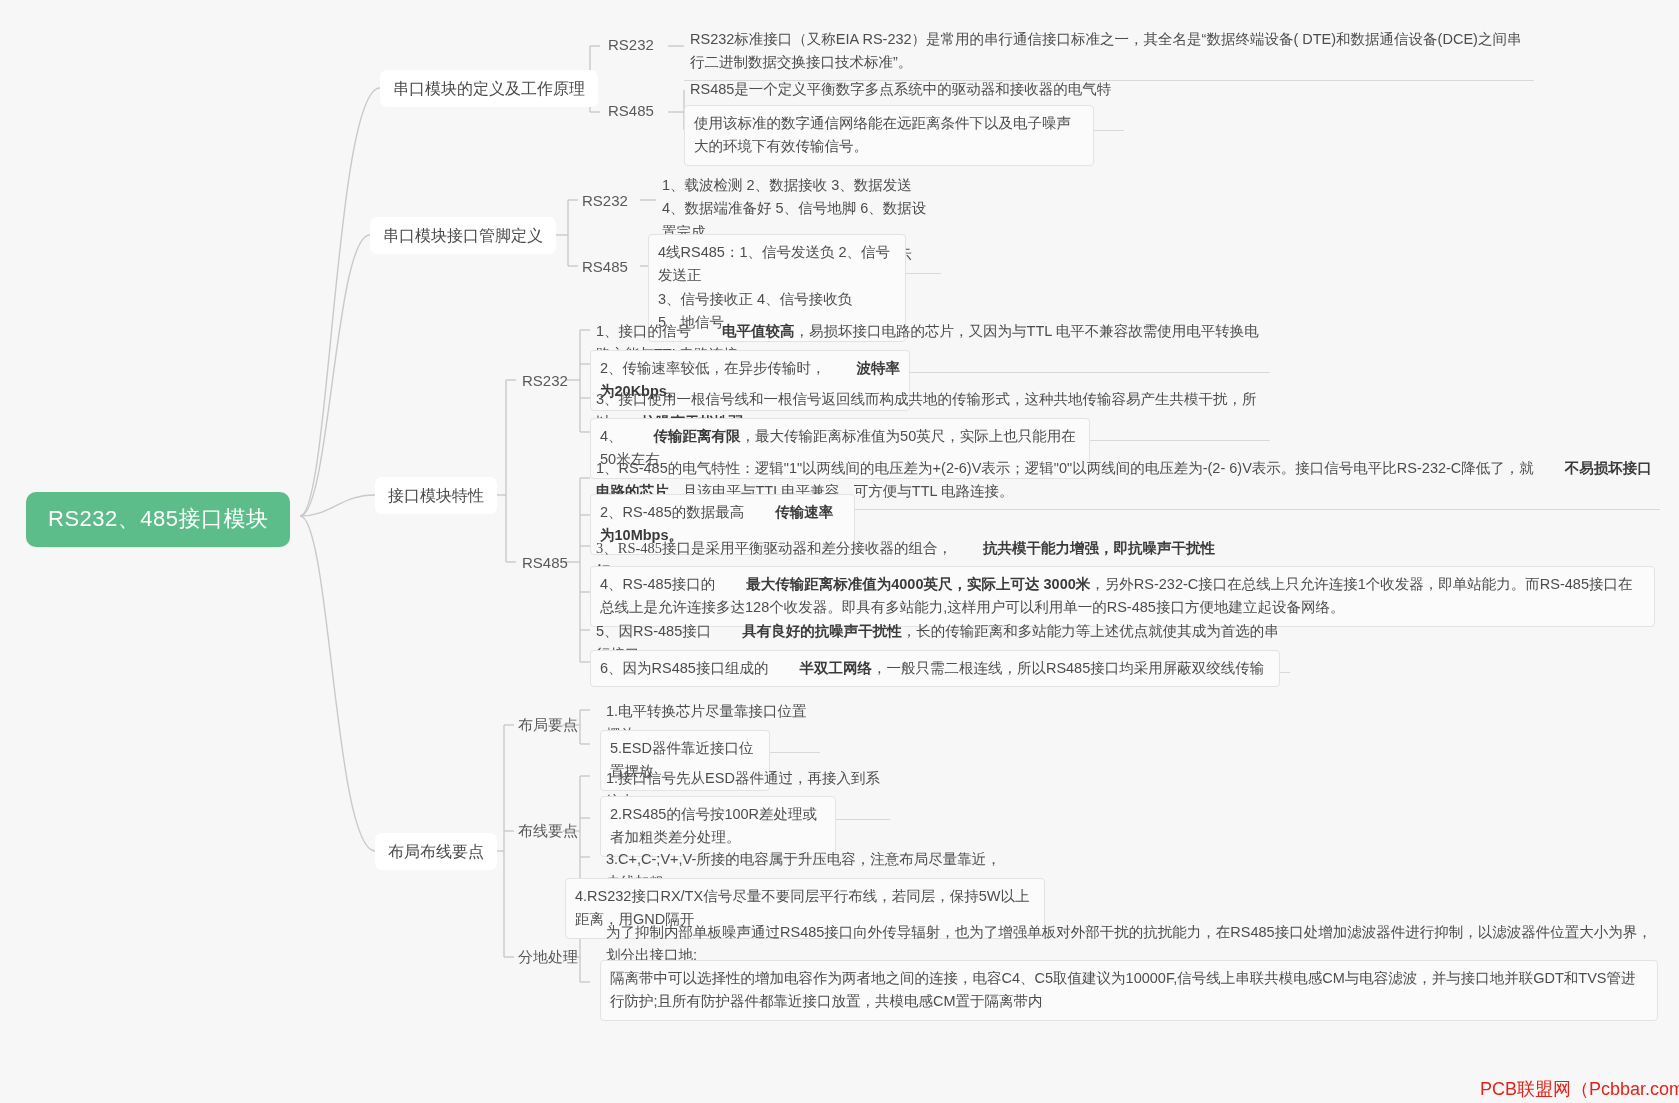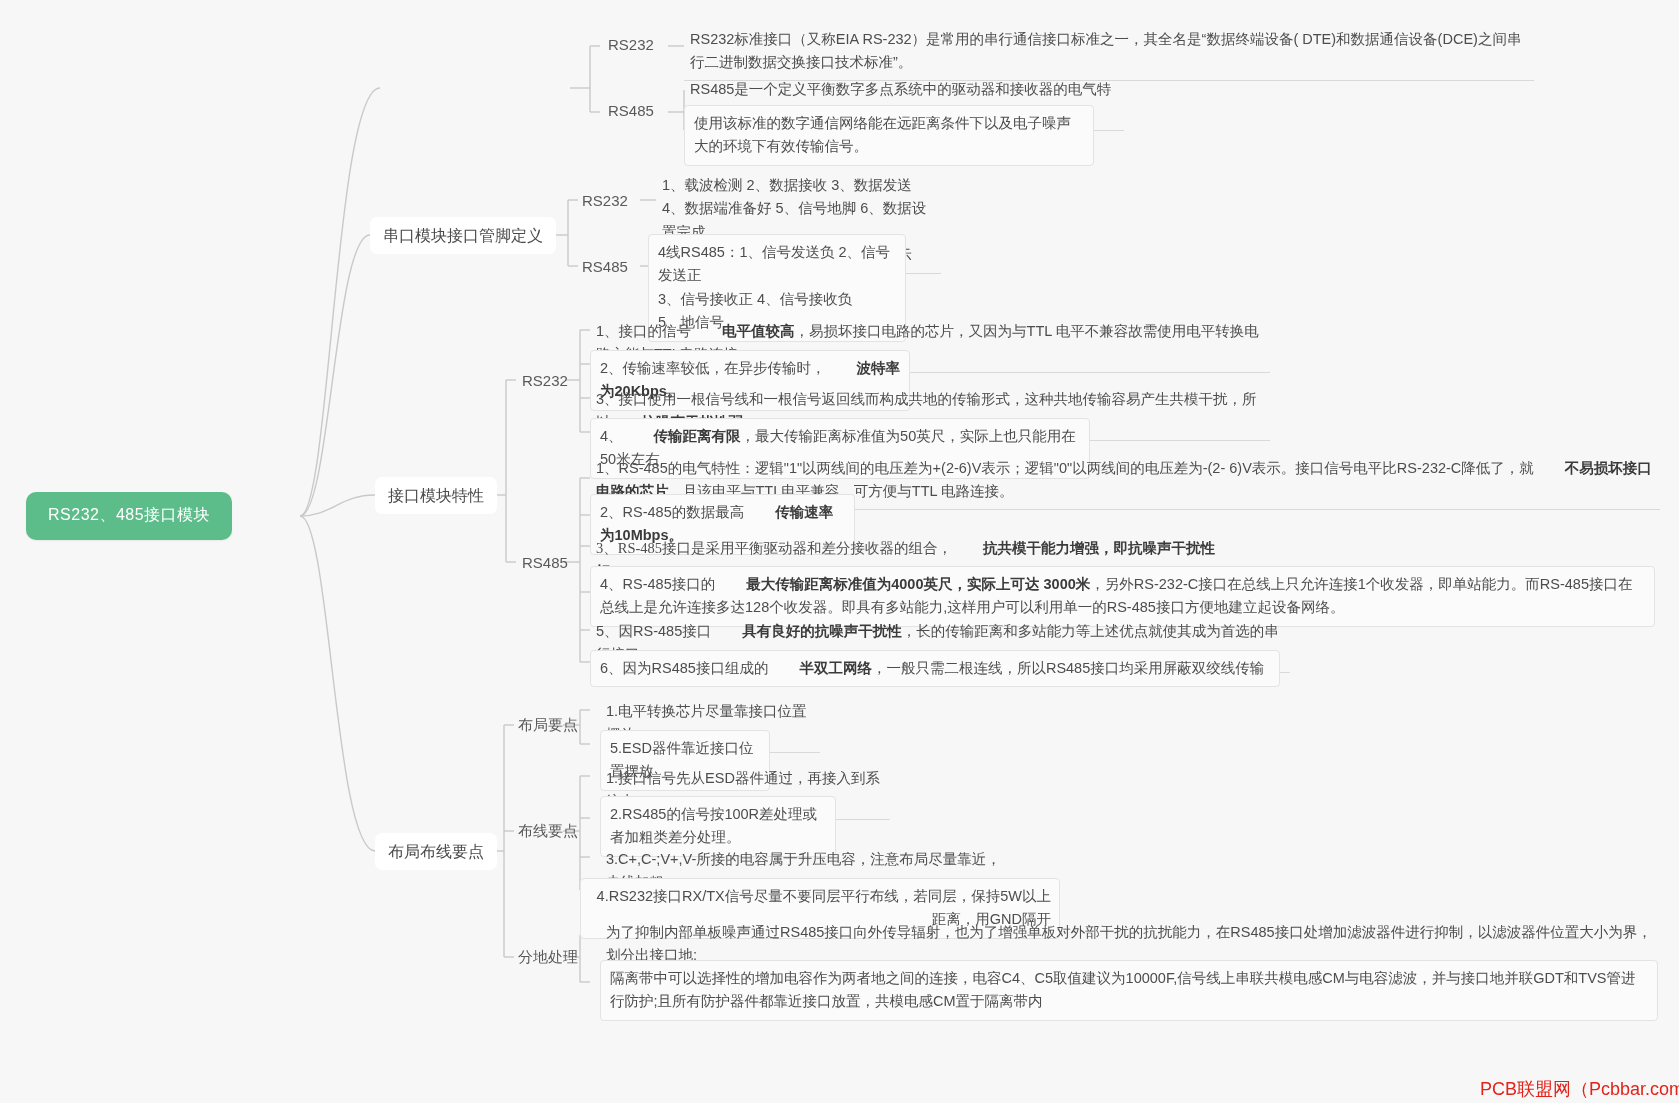--- a/index.html
+++ b/index.html
@@ -24,21 +24,21 @@
   }
   .node {
     position: absolute;
     box-sizing: border-box;
   }
   
   .root {
     background: #5cbd8a;
     color: #ffffff;
     border-radius: 10px;
-    font-size: 16px;
+    font-size: 22px;
     letter-spacing: 0.5px;
     padding: 14px 22px 16px 22px;
     line-height: 1.15;
     white-space: nowrap;
     box-shadow: 0 1px 2px rgba(0,0,0,0.06);
   }
   
   .lv1 {
     background: #ffffff;
     color: #4a4a4a;
@@ -153,20 +153,21 @@
 
       <path d="M563 957 L 580 957"></path>
       <path d="M580 935 L 580 982"></path>
       <path d="M580 935 L 590 935"></path>
       <path d="M580 982 L 590 982"></path>
     </g>
   </svg>
 
   <div class="node root" style="left: 26px; top: 492px; background: rgb(92, 189, 138);">RS232、485接口模块</div>
 
+  <div class="node lv1" style="left:380px; top:70px;">串口模块的定义及工作原理</div>
 
   <div class="node lv2" style="left:604px; top:34px;">RS232</div>
   <div class="node leaf" style="left:684px; top:26px; width:850px;">RS232标准接口（又称EIA RS-232）是常用的串行通信接口标准之一，其全名是“数据终端设备( DTE)和数据通信设备(DCE)之间串行二进制数据交换接口技术标准”。</div>
 
   <div class="node lv2" style="left:604px; top:100px;">RS485</div>
   <div class="node leaf" style="left:684px; top:76px; width:440px;">RS485是一个定义平衡数字多点系统中的驱动器和接收器的电气特性的标准</div>
   <div class="node leaf boxed" style="left:684px; top:105px; width:410px;">使用该标准的数字通信网络能在远距离条件下以及电子噪声大的环境下有效传输信号。</div>
 
   <div class="node lv1" style="left:370px; top:217px;">串口模块接口管脚定义</div>
 
@@ -195,21 +196,21 @@
   <div class="node lv1" style="left:375px; top:833px;">布局布线要点</div>
 
   <div class="node lv2" style="left:514px; top:714px;">布局要点</div>
   <div class="node leaf" style="left:600px; top:698px; width:220px;">1.电平转换芯片尽量靠接口位置摆放</div>
   <div class="node leaf boxed" style="left:600px; top:730px; width:170px;">5.ESD器件靠近接口位置摆放</div>
 
   <div class="node lv2" style="left:514px; top:820px;">布线要点</div>
   <div class="node leaf" style="left:600px; top:765px; width:290px;">1.接口信号先从ESD器件通过，再接入到系统中。</div>
   <div class="node leaf boxed" style="left:600px; top:796px; width:236px;">2.RS485的信号按100R差处理或者加粗类差分处理。</div>
   <div class="node leaf" style="left:600px; top:846px; width:410px;">3.C+,C-;V+,V-所接的电容属于升压电容，注意布局尽量靠近，走线加粗。</div>
-  <div class="node leaf boxed" style="left:580px; top:878px; width:480px;text-align:right;">4.RS232接口RX/TX信号尽量不要同层平行布线，若同层，保持5W以上距离，用GND隔开</div>
+  <div class="node leaf boxed" style="left:565px; top:878px; width:480px;">4.RS232接口RX/TX信号尽量不要同层平行布线，若同层，保持5W以上距离，用GND隔开</div>
 
   <div class="node lv2" style="left:514px; top:946px;">分地处理</div>
   <div class="node leaf" style="left:600px; top:919px; width:1058px;">为了抑制内部单板噪声通过RS485接口向外传导辐射，也为了增强单板对外部干扰的抗扰能力，在RS485接口处增加滤波器件进行抑制，以滤波器件位置大小为界，划分出接口地;</div>
   <div class="node leaf boxed" style="left:600px; top:960px; width:1058px;">隔离带中可以选择性的增加电容作为两者地之间的连接，电容C4、C5取值建议为10000F,信号线上串联共模电感CM与电容滤波，并与接口地并联GDT和TVS管进行防护;且所有防护器件都靠近接口放置，共模电感CM置于隔离带内</div>
 
   <div class="watermark" style="left: 1480px; top: 1077px; color: rgb(226, 35, 26);">PCB联盟网（Pcbbar.com）</div>
 
 </div>
 
 </body></html>

